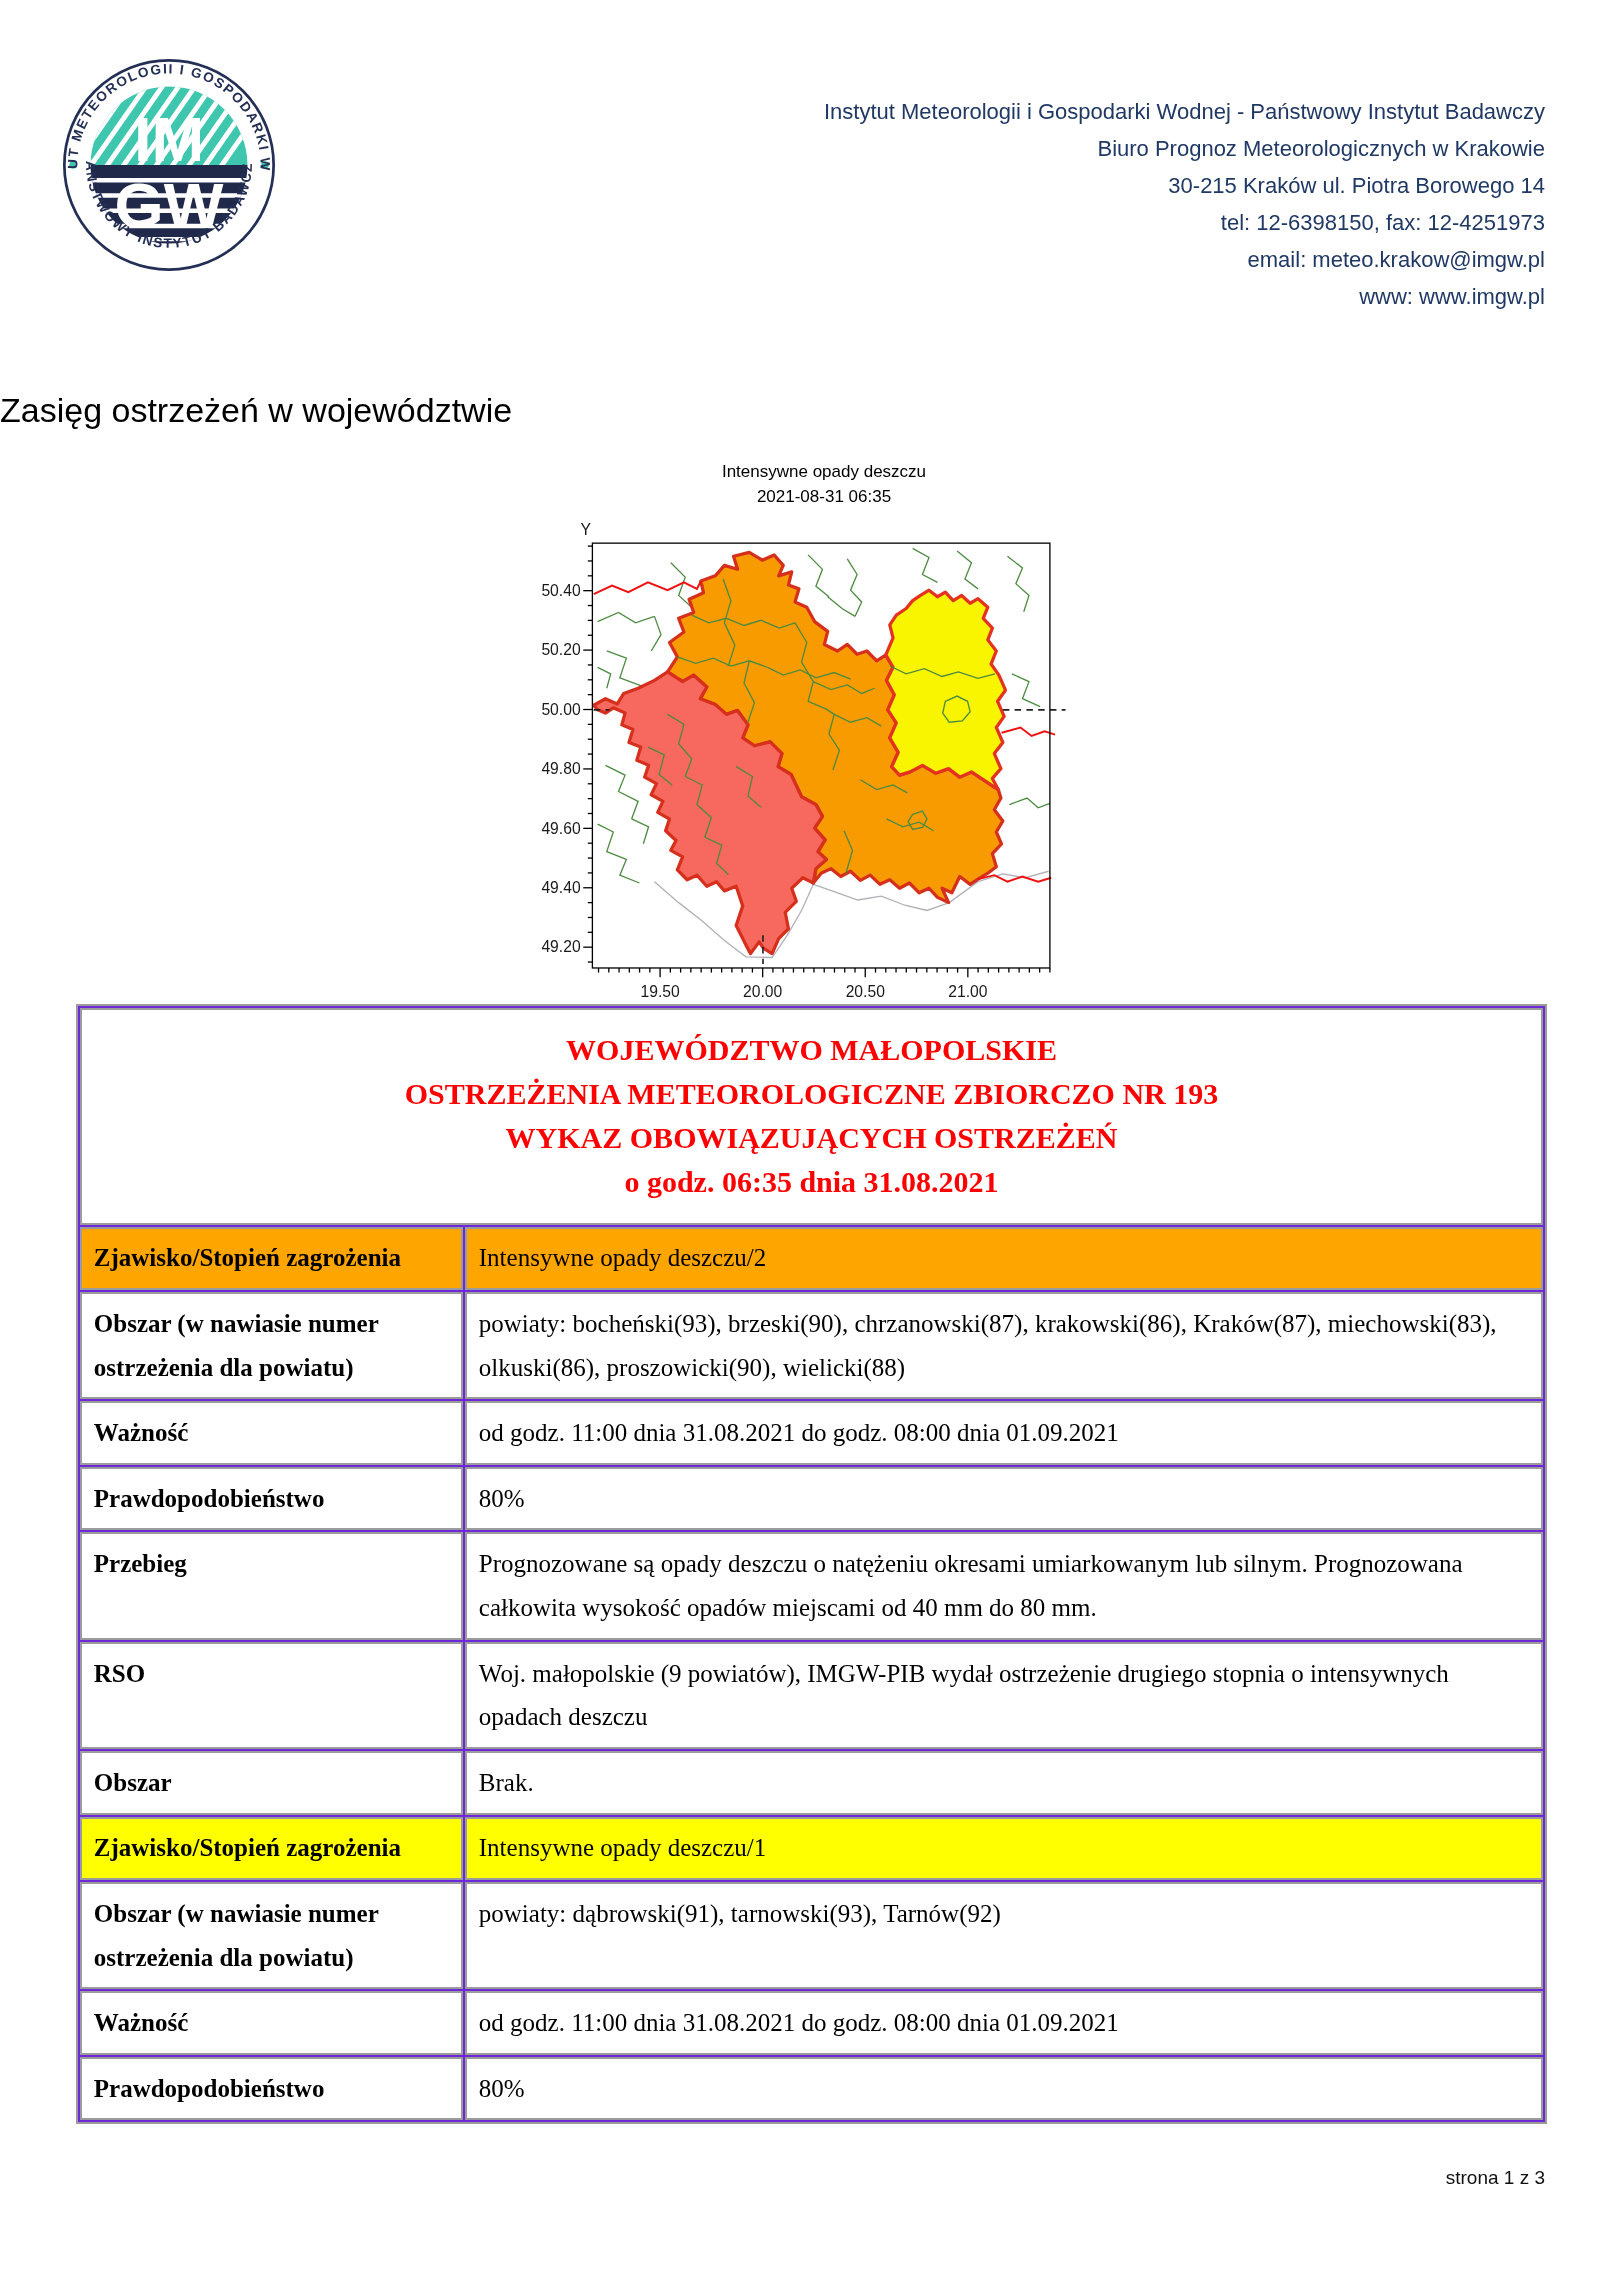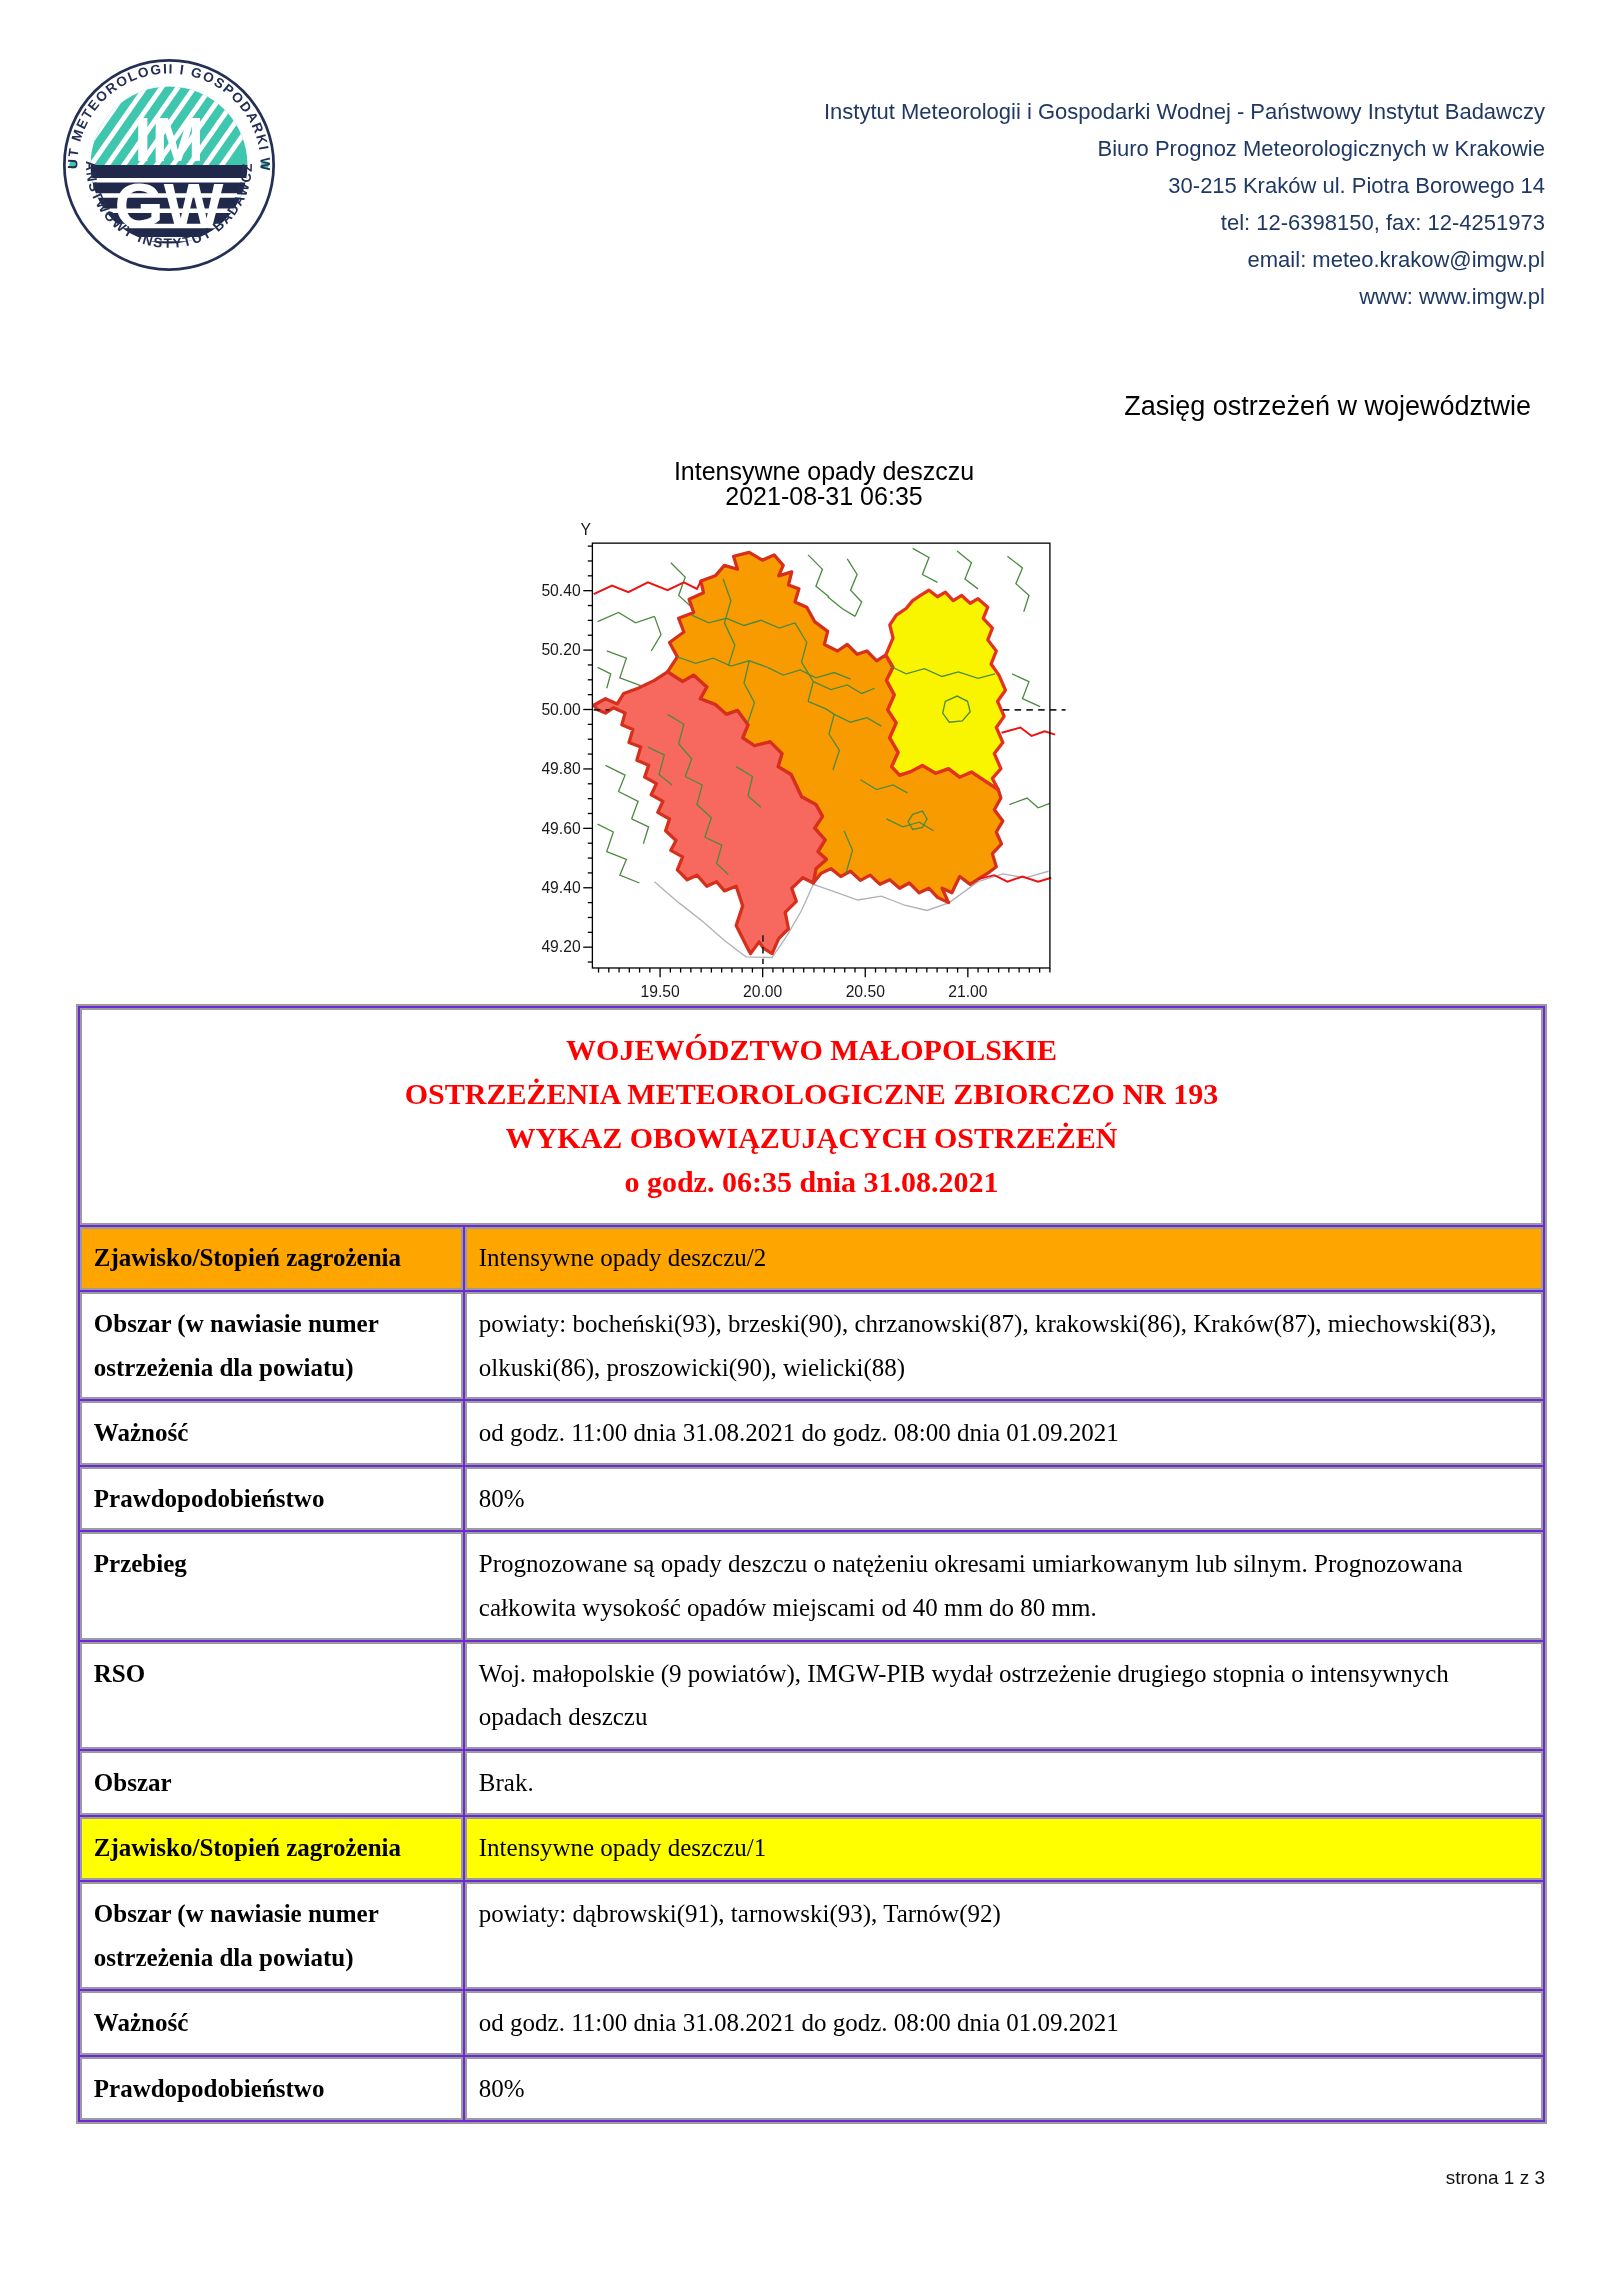--- a/index.html
+++ b/index.html
@@ -9,27 +9,27 @@
   }
   
   .logo-svg{position:absolute; left:60px; top:56px; width:218px; height:218px;}
   .letterhead{
     position:absolute; top:93px; right:77px; width:981px;
     text-align:right; color:#1f3864; font-size:22px; line-height:37px;
   }
   .letterhead .bold{font-weight:normal;}
   
   .section-title{
-    position:absolute; top:391px; left:0; width:1531px; text-align:right;
-    font-size:27px; color:#000;
+    position:absolute; top:391px; left:0; width:1531px; text-align:left;
+    font-size:34px; color:#000;
   }
   
   .map-title{
     position:absolute; top:459px; left:592px; width:464px; text-align:center;
-    font-size:25px; line-height:25px; color:#000;
+    font-size:17px; line-height:25px; color:#000;
   }
   .map-svg{position:absolute; left:520px; top:517px; width:550px; height:500px;}
   .map-svg text{font-family:"Liberation Sans",sans-serif; font-size:24px; fill:#1a1a1a;}
   .frame{fill:none; stroke:#000; stroke-width:2;}
   .tick-line{stroke:#000; stroke-width:2;}
   .gray-border{fill:none; stroke:#b0b0b8; stroke-width:2;}
   .green-line{fill:none; stroke:#4c8a40; stroke-width:2;}
   .red-thin{fill:none; stroke:#ee1111; stroke-width:3;}
   .dashed{fill:none; stroke:#222; stroke-width:2.5; stroke-dasharray:10 8;}
   .r-salmon{fill:#f7685e; stroke:#d6301d; stroke-width:5; stroke-linejoin:round;}

